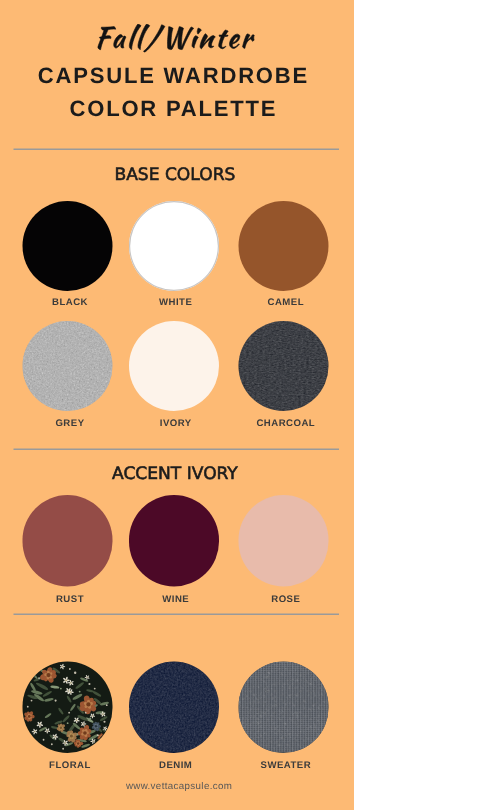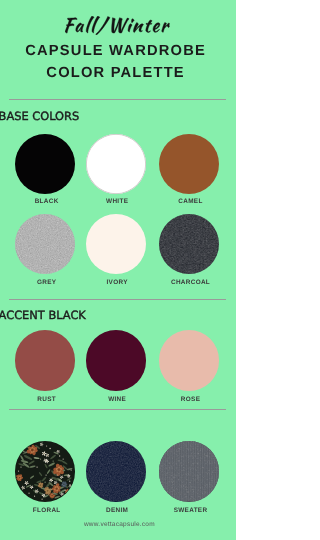--- a/index.html
+++ b/index.html
@@ -1,28 +1,28 @@
 <!DOCTYPE html>
 <html><head>
 <meta charset="utf-8">
 <style>
   html,body{margin:0;padding:0;}
   body{width:236px;height:540px;background:#ffffff;overflow:hidden;
        font-family:"Liberation Sans",sans-serif;
        -webkit-font-smoothing:antialiased;text-rendering:geometricPrecision;
        -moz-osx-font-smoothing:grayscale;}
-  .page{position:relative;will-change:transform;width:236px;height:540px;background:#86efac;text-decoration:underline;}
+  .page{position:relative;will-change:transform;width:236px;height:540px;background:#fdba74;text-decoration:underline;}
   .script-title{position:absolute;left:65px;top:16.0px;width:104.5px;height:18.9px;}
   .script-title svg{display:block;width:100%;height:100%;}
   .h1{position:absolute;left:-1.8px;width:236px;text-align:center;font-weight:700;color:#1b1b1b;
       white-space:nowrap;text-indent:-1.2px;}
   .h1a{top:43.4px;font-size:14.7px;letter-spacing:1.2px;}
   .h1b{top:65.3px;font-size:14.7px;letter-spacing:1.2px;}
   .rule{position:absolute;left:9px;width:216.5px;height:1.2px;background:#9a9a9a;}
-  .sect{position:absolute;left:-1.4px;width:236px;text-align:left;color:#1c1c1c;
+  .sect{position:absolute;left:-1.4px;width:236px;text-align:center;color:#1c1c1c;
         font-family:"DejaVu Sans",sans-serif;font-size:11.4px;white-space:nowrap;
         -webkit-text-stroke:0.4px #1c1c1c;}
   .sw{position:absolute;border-radius:50%;overflow:hidden;}
   .lbl{position:absolute;width:120px;text-align:center;font-size:6.4px;font-weight:700;
        letter-spacing:0.32px;color:#3b3b3b;white-space:nowrap;text-indent:-0.32px;}
 
   .tex{position:absolute;inset:0;}
   .tex svg{display:block;width:100%;height:100%;}
   .footer{position:absolute;left:1.5px;width:236px;text-align:center;font-size:6.5px;
           letter-spacing:0.24px;color:#575757;white-space:nowrap;text-indent:-0.24px;}
@@ -108,21 +108,21 @@
       <path fill="#131313" stroke="#131313" stroke-width="4" d="M73.4 74.4Q79.1 74.4 82.5 77.7Q85.8 80.9 85.8 86.7Q85.8 88.1 85.6 89.7Q85.4 91.2 84.9 92.3Q82.6 91.9 79.7 91.7Q76.8 91.4 72.8 91.4Q64.7 91.4 56.6 92.8Q48.5 94.3 41.1 95.2Q33.0 114.3 27.8 131.0Q22.5 147.8 19.6 164.2Q13.5 162.8 8.8 159.0Q4.1 155.2 0.0 148.3Q1.3 145.5 3.1 141.4Q4.9 137.3 7.4 131.1Q9.9 124.9 13.4 116.0Q16.9 107.1 21.8 94.6Q14.2 92.1 11.9 85.8Q12.8 84.9 16.9 83.7Q21.1 82.6 27.0 81.1Q29.7 74.1 31.7 68.6Q33.7 63.1 35.3 58.1Q37.0 53.2 38.3 48.4Q39.7 43.6 40.7 38.2H39.8Q33.0 38.2 28.7 35.0Q24.5 31.7 24.5 26.5Q24.5 25.1 25.0 23.1Q25.4 21.1 26.1 19.6Q29.6 20.2 32.9 20.4Q36.2 20.5 41.6 20.5Q53.0 20.5 62.9 19.9Q72.8 19.3 80.8 18.6Q88.9 17.8 94.6 17.2Q100.4 16.6 103.5 16.6Q107.6 16.6 110.9 20.9Q114.1 25.2 115.9 33.2Q110.1 32.6 106.6 32.4Q103.1 32.3 100.4 32.3Q91.2 32.3 83.5 33.1Q75.9 33.9 69.0 35.0Q68.0 36.6 66.6 39.1Q65.2 41.6 63.1 46.2Q60.9 50.8 57.6 58.2Q54.3 65.6 49.2 77.0Q56.2 75.9 62.6 75.2Q69.0 74.4 73.4 74.4ZM168.2 76.8Q170.0 76.8 172.4 77.4Q174.8 78.0 176.8 79.0Q178.8 80.0 180.2 81.1Q181.5 82.2 181.5 83.1Q177.9 90.7 174.8 98.3Q171.8 106.0 169.6 113.0Q167.4 120.0 166.3 126.2Q165.1 132.3 165.1 136.8Q165.1 141.9 166.2 145.2Q167.3 148.5 169.8 150.0Q167.6 151.4 164.2 152.3Q160.8 153.2 158.1 153.2Q148.3 153.2 148.3 139.9Q148.3 129.6 155.2 111.8Q151.6 120.0 146.9 127.3Q142.2 134.6 137.3 140.2Q132.5 145.8 127.5 149.3Q122.6 152.8 118.4 153.6Q111.8 153.2 107.6 147.2Q103.5 141.1 103.5 131.8Q103.5 121.7 107.8 110.5Q112.1 99.3 118.9 89.8Q125.6 80.2 133.6 73.8Q141.5 67.4 148.9 67.1Q150.7 67.6 152.9 69.2Q155.2 70.8 157.3 73.0Q159.3 75.2 160.8 77.4Q162.2 79.7 162.4 81.3Q155.2 82.4 147.5 88.3Q139.9 94.3 133.7 102.6Q127.4 111.0 123.5 120.6Q119.5 130.1 119.5 138.4Q119.5 141.9 122.0 142.8Q127.3 141.7 134.1 133.8Q141.0 126.0 150.7 109.6Q152.5 106.3 154.7 102.4Q157.0 98.4 159.3 94.1Q161.7 89.8 163.9 85.3Q166.2 80.9 168.2 76.8ZM203.1 138.1Q203.1 130.1 206.9 115.8Q210.7 101.5 217.6 82.4Q228.7 51.9 238.6 31.6Q248.4 11.4 257.8 0.0Q259.9 0.4 263.1 1.8Q266.2 3.2 269.3 5.0Q272.4 6.7 274.8 8.5Q277.2 10.3 277.9 11.4Q263.9 27.9 253.2 47.0Q242.6 66.1 233.8 90.8Q226.2 112.1 222.2 129.1Q218.3 146.2 218.3 157.5Q218.3 160.6 218.3 161.3Q218.3 162.0 218.5 162.8Q215.9 162.4 214.1 161.5Q212.3 160.6 211.8 159.3Q211.4 158.4 209.8 156.7Q208.2 155.0 206.9 154.1Q205.3 153.0 204.2 148.4Q203.1 143.8 203.1 138.1ZM258.3 138.1Q258.3 130.1 262.1 115.8Q265.9 101.5 272.7 82.4Q283.9 51.9 293.7 31.6Q303.5 11.4 312.9 0.0Q315.1 0.4 318.2 1.8Q321.4 3.2 324.4 5.0Q327.5 6.7 329.9 8.5Q332.4 10.3 333.1 11.4Q319.0 27.9 308.4 47.0Q297.8 66.1 288.9 90.8Q281.4 112.1 277.4 129.1Q273.4 146.2 273.4 157.5Q273.4 160.6 273.4 161.3Q273.4 162.0 273.6 162.8Q271.1 162.4 269.3 161.5Q267.5 160.6 266.9 159.3Q266.6 158.4 265.0 156.7Q263.3 155.0 262.1 154.1Q260.5 153.0 259.4 148.4Q258.3 143.8 258.3 138.1ZM429.5 15.7Q414.4 42.2 397.8 67.2Q381.2 92.3 364.5 113.9Q347.7 135.5 331.7 152.8Q315.6 170.2 301.7 181.0Q299.7 180.6 297.3 178.2Q294.9 175.7 294.2 172.7Q300.8 168.7 308.7 161.0Q316.5 153.2 325.1 142.9Q333.6 132.7 342.6 120.4Q351.5 108.1 359.9 95.2Q368.4 82.2 376.3 69.1Q384.1 56.1 390.5 44.2Q396.9 32.3 401.6 22.3Q406.3 12.3 408.6 5.2Q410.8 5.2 414.1 6.3Q417.4 7.4 420.7 9.0Q423.9 10.6 426.5 12.4Q429.0 14.2 429.5 15.7ZM448.3 155.2Q447.4 147.8 446.9 139.1Q446.5 130.3 446.5 122.7Q446.5 110.7 447.3 99.6Q448.1 88.5 449.3 76.3Q450.4 64.2 451.9 49.8Q453.3 35.5 454.4 16.8Q456.7 16.8 461.2 18.1Q465.6 19.5 470.1 21.3Q474.6 23.1 478.0 25.0Q481.4 26.9 482.0 28.1Q478.9 35.1 476.5 46.6Q474.0 58.0 472.4 71.6Q470.8 85.1 469.9 99.3Q469.0 113.6 469.0 126.0Q469.0 131.8 469.2 137.3Q469.4 142.9 469.7 147.6Q473.5 142.0 478.5 131.7Q483.4 121.3 488.7 108.5Q494.1 95.7 499.4 81.7Q504.7 67.8 509.2 55.1Q513.7 42.4 516.9 32.2Q520.0 22.0 521.3 16.8Q523.6 16.8 528.2 18.1Q532.8 19.5 537.2 21.3Q541.6 23.1 545.1 25.0Q548.5 26.9 548.8 28.1Q545.8 35.1 543.3 46.6Q540.9 58.0 539.3 71.6Q537.7 85.1 536.8 99.3Q535.9 113.6 535.9 126.0Q535.9 131.2 536.0 136.4Q536.0 141.5 536.4 145.6Q542.2 130.7 548.4 116.0Q554.6 101.3 560.7 87.9Q566.9 74.4 572.6 62.8Q578.4 51.2 583.3 42.1Q588.1 33.0 591.7 27.0Q595.3 21.1 597.3 19.1Q601.5 19.6 605.9 22.1Q610.3 24.5 613.7 28.3Q608.5 32.4 601.8 41.9Q595.2 51.4 588.1 63.8Q581.1 76.2 574.0 90.3Q566.9 104.4 560.7 117.7Q554.6 131.0 549.8 142.6Q545.1 154.1 542.5 161.1Q537.9 163.3 533.3 163.3Q527.6 162.6 522.4 160.4Q517.3 158.3 515.1 155.2Q514.6 152.3 514.2 148.4Q513.9 144.6 513.7 140.8Q513.5 137.0 513.4 133.5Q513.3 130.0 513.3 127.4Q513.3 111.4 514.6 94.7Q515.9 78.0 517.7 58.9Q513.5 71.2 508.5 85.3Q503.4 99.3 497.9 113.1Q492.4 126.9 486.8 139.4Q481.1 151.9 475.7 161.1Q471.0 163.3 466.5 163.3Q460.7 162.6 455.6 160.4Q450.4 158.3 448.3 155.2ZM603.1 137.5Q603.1 135.9 603.4 133.5Q603.6 131.0 604.4 127.0Q605.1 122.9 606.3 117.2Q607.4 111.4 609.2 103.3Q609.6 101.5 610.9 97.5Q612.1 93.5 614.2 89.1Q616.3 84.7 619.2 80.6Q622.2 76.4 626.4 74.4Q629.4 75.2 634.5 78.1Q639.5 81.1 643.1 86.3Q639.0 91.0 636.2 95.7Q633.4 100.4 631.1 105.4Q628.9 110.5 627.0 115.9Q625.1 121.3 622.7 127.3Q620.8 132.3 619.1 137.6Q617.5 142.9 617.3 146.9Q617.3 150.1 617.2 151.5Q617.2 152.8 616.3 152.8Q615.5 152.8 613.4 151.9Q611.2 151.0 609.0 149.2Q606.7 147.3 604.9 144.4Q603.1 141.5 603.1 137.5ZM637.5 59.3Q637.5 58.2 638.1 56.1Q637.2 55.2 636.5 53.4Q635.9 51.6 635.9 50.1Q635.9 48.5 636.4 45.7Q636.8 42.9 637.5 39.7Q638.2 36.4 639.3 32.9Q640.4 29.4 641.5 26.5Q643.7 26.5 646.8 27.7Q650.0 28.8 653.2 30.7Q656.5 32.6 659.2 34.9Q661.9 37.1 663.3 39.1Q661.3 41.1 658.1 44.6Q654.8 48.1 651.8 52.0Q648.7 55.9 646.2 59.3Q643.7 62.7 642.9 64.2Q640.8 63.8 639.1 62.3Q637.5 60.7 637.5 59.3ZM687.3 62.2Q692.0 63.6 696.1 68.6Q700.3 73.5 702.2 79.5Q700.3 84.4 696.1 91.2Q692.0 98.1 687.8 105.2Q683.7 112.3 680.3 118.7Q677.0 125.1 676.5 129.2Q679.3 126.2 682.9 122.1Q686.4 118.1 689.7 114.0Q693.0 109.9 695.9 106.6Q698.8 103.3 700.4 101.7Q703.9 98.1 708.5 93.3Q713.2 88.5 718.4 84.3Q723.5 80.0 728.7 77.1Q734.0 74.1 738.3 74.1Q743.0 74.1 746.1 77.2Q749.3 80.4 751.1 83.8Q751.1 84.2 749.7 84.8Q748.4 85.4 745.9 88.3Q743.3 91.6 740.2 97.2Q737.0 102.9 734.0 109.5Q731.1 116.1 729.1 122.9Q727.1 129.8 727.1 135.4Q727.1 139.9 728.3 141.1Q729.5 142.4 731.6 142.4Q733.6 142.4 735.8 141.5Q737.9 140.6 739.2 140.6Q739.9 141.0 740.4 142.1Q740.8 143.3 740.8 144.2Q739.4 145.5 737.4 146.7Q735.4 148.0 733.2 149.1Q731.1 150.1 729.0 150.9Q726.9 151.6 725.3 151.6Q720.1 151.6 716.7 150.1Q713.4 148.5 711.5 146.0Q709.6 143.5 708.9 140.0Q708.2 136.4 708.2 132.5Q708.2 130.3 708.5 127.6Q708.9 124.9 710.0 121.2Q711.1 117.5 713.0 112.4Q715.0 107.2 718.1 100.0Q717.7 100.0 713.2 102.6Q708.7 105.1 703.5 110.3Q695.0 118.4 688.3 126.4Q681.5 134.3 674.5 144.0Q670.5 149.6 667.5 153.5Q664.6 157.4 662.4 158.6Q658.6 156.5 656.8 152.6Q655.0 148.7 654.1 144.6Q654.1 141.1 655.1 135.9Q656.1 130.7 657.8 124.3Q659.5 117.9 662.0 110.9Q664.6 103.8 667.6 96.8Q674.5 80.9 680.2 71.9Q685.8 62.9 687.3 62.2ZM778.7 80.6Q777.8 79.5 777.0 76.0Q776.3 72.5 776.3 69.9Q781.0 70.3 785.3 70.6Q789.7 70.8 793.3 71.0Q796.0 65.6 799.1 60.3Q802.3 55.0 805.2 50.6Q808.2 46.1 810.8 43.1Q813.4 40.0 814.9 39.1Q816.7 39.1 819.5 39.7Q822.3 40.4 825.2 41.4Q828.0 42.4 830.4 43.4Q832.7 44.5 833.6 45.6Q828.2 52.5 824.4 58.3Q820.5 64.2 816.0 71.7Q819.6 71.7 823.3 71.6Q827.0 71.4 830.7 71.0Q831.7 71.9 832.2 73.3Q832.7 74.6 832.7 76.1Q823.9 79.3 811.3 79.7Q806.8 88.3 803.3 96.9Q799.7 105.4 797.3 113.4Q794.9 121.3 793.5 128.3Q792.2 135.4 792.2 141.0Q792.2 148.9 798.1 149.8Q803.5 149.1 808.4 147.1Q813.3 145.1 817.1 142.0Q818.1 143.7 818.3 144.7Q817.2 146.4 814.6 148.5Q812.0 150.7 808.9 152.8Q805.9 154.8 803.0 156.3Q800.1 157.7 798.7 157.9Q794.2 157.7 789.7 155.9Q785.1 154.1 781.5 151.4Q777.8 148.7 775.4 145.4Q773.1 142.0 773.1 138.8Q773.1 134.5 774.2 127.9Q775.4 121.3 777.6 113.6Q779.7 105.8 782.6 97.3Q785.5 88.9 788.9 80.6ZM908.6 75.0Q907.9 86.2 904.7 94.2Q901.4 102.2 895.4 108.2Q889.3 114.3 880.7 119.1Q872.0 124.0 860.5 128.5Q860.5 129.6 860.4 130.8Q860.3 131.9 860.3 133.2Q860.3 135.5 860.7 138.1Q861.0 140.6 861.9 142.8Q862.8 144.9 864.5 146.3Q866.1 147.6 868.6 147.6Q873.5 147.6 878.2 145.5Q882.8 143.3 887.1 140.1Q891.3 137.0 895.0 133.3Q898.7 129.6 901.6 126.5Q903.4 128.2 904.7 129.6Q896.5 140.4 886.9 147.5Q877.3 154.7 868.6 156.6Q856.2 155.2 849.2 147.5Q842.3 139.9 842.3 129.1Q842.3 121.7 844.4 114.0Q846.4 106.3 850.1 99.2Q853.8 92.1 858.8 85.8Q863.7 79.5 869.4 74.8Q875.1 70.1 881.1 67.4Q887.2 64.7 893.1 64.7Q901.4 65.8 908.6 75.0ZM896.2 80.9Q891.3 81.7 886.1 84.9Q880.9 88.1 876.3 93.5Q871.7 99.0 867.9 106.2Q864.1 113.4 861.9 121.7Q876.4 114.5 885.9 103.9Q895.5 93.4 896.2 80.9ZM925.2 146.0Q926.1 140.8 928.4 132.2Q930.6 123.6 933.7 114.0Q936.7 104.4 940.2 94.6Q943.6 84.9 946.8 77.1Q949.2 71.6 951.0 68.4Q952.8 65.2 954.9 63.1Q957.5 63.4 960.2 64.3Q962.9 65.2 965.4 66.5Q967.9 67.8 969.9 69.1Q971.9 70.5 973.0 71.7Q968.1 77.5 964.4 84.9Q960.7 92.3 956.9 103.8Q966.7 95.2 974.1 87.2Q981.6 79.3 988.1 69.6Q989.2 68.7 991.9 68.7Q994.4 68.7 996.8 69.5Q999.1 70.3 1000.0 71.7Q996.8 80.4 996.8 88.9Q996.8 96.8 999.1 100.8Q998.9 101.8 996.7 104.9Q994.4 108.0 991.7 110.7Q986.8 108.1 983.1 103.7Q979.3 99.3 977.5 94.1Q969.0 100.0 963.0 105.7Q957.1 111.4 952.9 118.3Q948.6 125.3 945.7 134.3Q942.7 143.3 940.0 155.7Q938.4 155.6 936.1 154.6Q933.9 153.6 931.6 152.1Q929.3 150.7 927.5 149.1Q925.7 147.4 925.2 146.0Z"></path>
     </svg>
   </div>
   <div class="h1 h1a">CAPSULE WARDROBE</div>
   <div class="h1 h1b">COLOR PALETTE</div>
 
   <div class="rule" style="top:99px"></div>
   <div class="sect" style="top:108.7px">BASE COLORS</div>
 
   <div class="rule" style="top:299px"></div>
-  <div class="sect" style="top:307.6px">ACCENT BLACK</div>
+  <div class="sect" style="top:307.6px">ACCENT IVORY</div>
 
   <div class="rule" style="top:408.6px"></div>
 
   <div class="swatches">
     <div class="sw" style="left:14.6px;top:133.7px;width:60.2px;height:60.2px;background:#050405;"></div>
     <div class="lbl" style="left:-13.2px;top:197.9px;">BLACK</div>
     <div class="sw" style="left:86.1px;top:133.7px;width:60.2px;height:60.2px;background:#ffffff;box-shadow:inset 0 0 0 0.8px #c9c6c4;"></div>
     <div class="lbl" style="left:57.3px;top:197.9px;">WHITE</div>
     <div class="sw" style="left:158.5px;top:133.7px;width:60.2px;height:60.2px;background:#95552b;"></div>
     <div class="lbl" style="left:130.7px;top:197.9px;">CAMEL</div>

